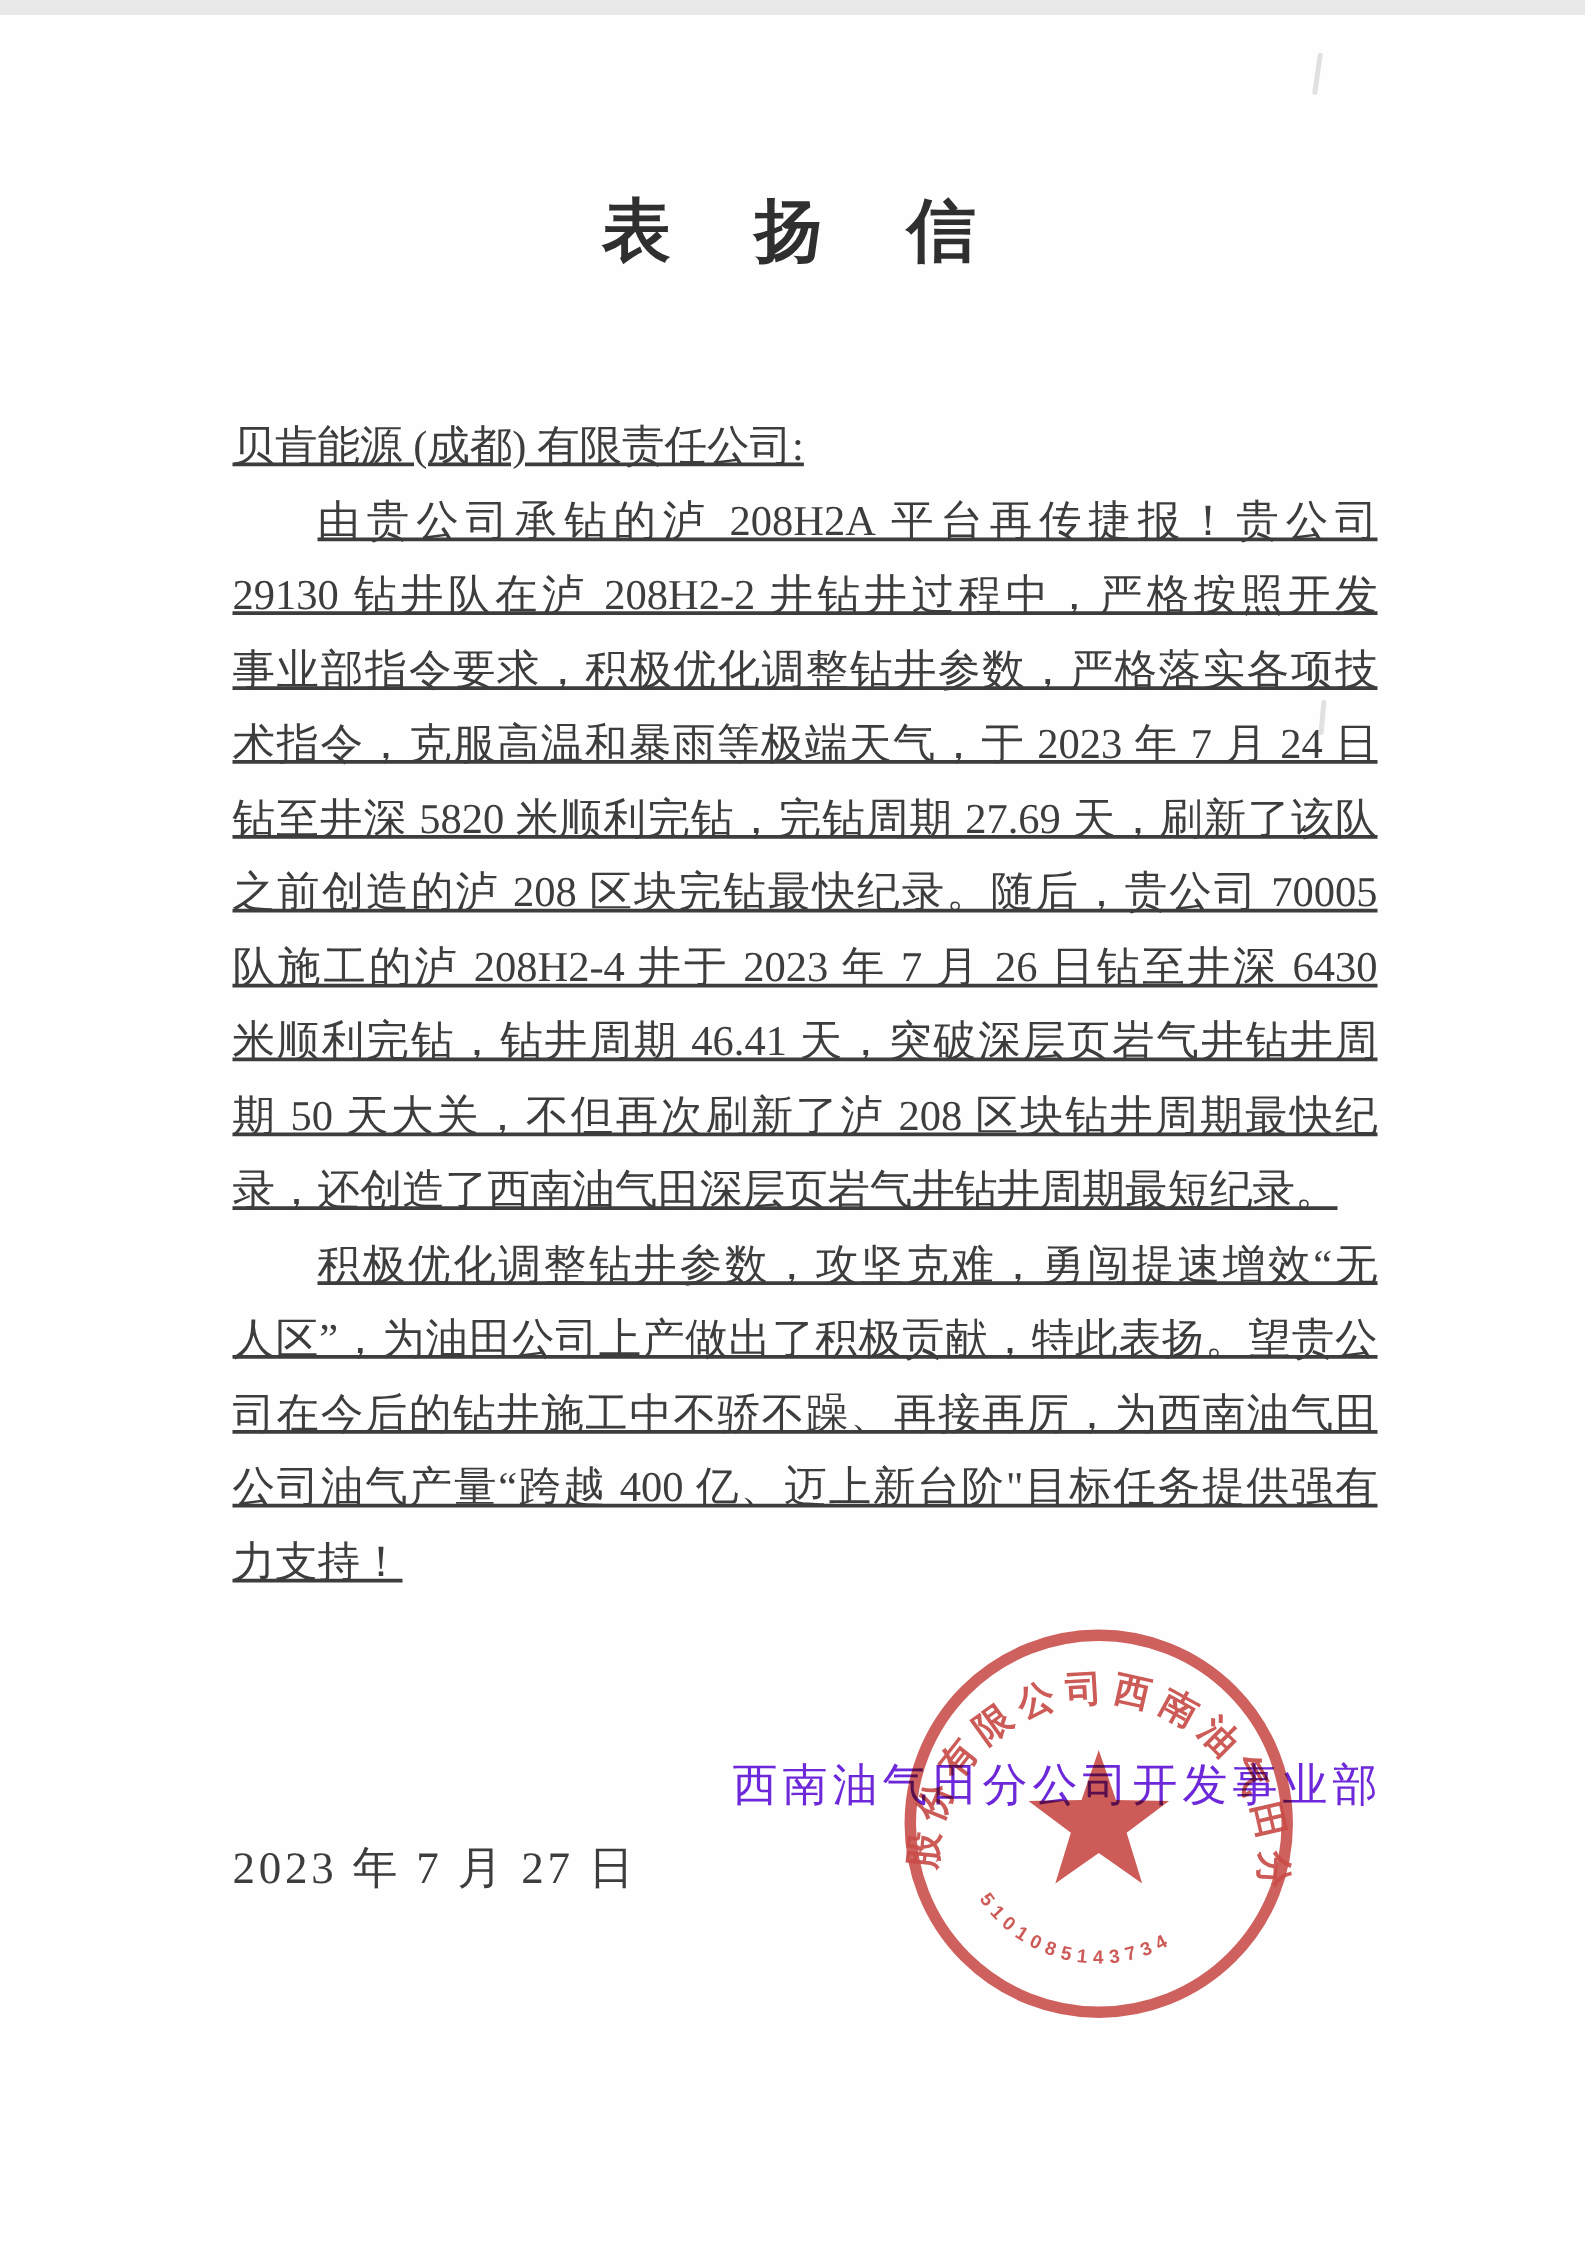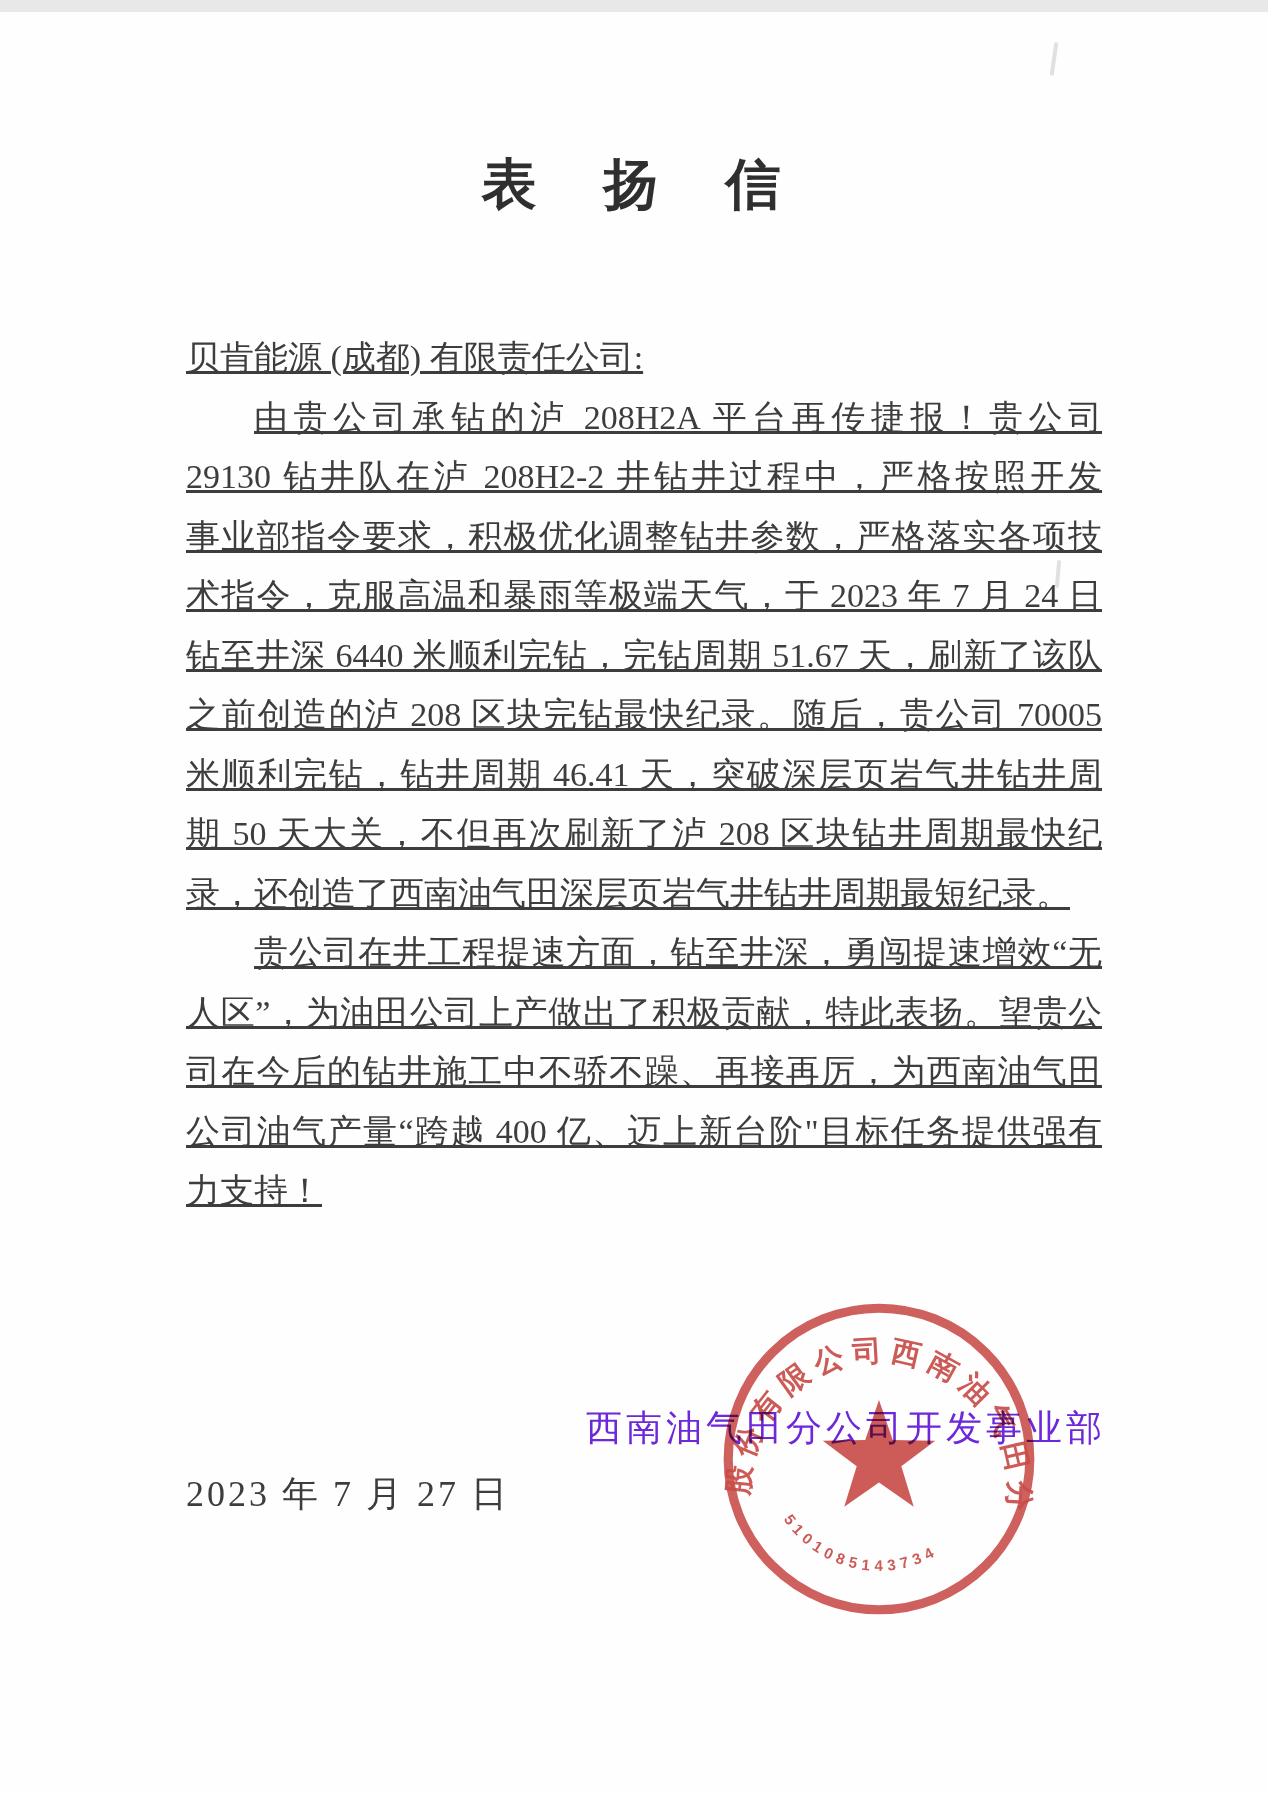--- a/index.html
+++ b/index.html
@@ -96,27 +96,28 @@
 
   <div class="title">表　扬　信</div>
 
   <div class="body-block">
     <div class="line salutation">贝肯能源 (成都) 有限责任公司:</div>
 
     <div class="line indent">由贵公司承钻的泸 208H2A 平台再传捷报！贵公司</div>
     <div class="line">29130 钻井队在泸 208H2-2 井钻井过程中，严格按照开发</div>
     <div class="line">事业部指令要求，积极优化调整钻井参数，严格落实各项技</div>
     <div class="line">术指令，克服高温和暴雨等极端天气，于 2023 年 7 月 24 日</div>
-    <div class="line">钻至井深 6440 米顺利完钻，完钻周期 51.67 天，刷新了该队</div>
+    <div class="line">钻至井深 5820 米顺利完钻，完钻周期 27.69 天，刷新了该队</div>
     <div class="line">之前创造的泸 208 区块完钻最快纪录。随后，贵公司 70005</div>
+    <div class="line">队施工的泸 208H2-4 井于 2023 年 7 月 26 日钻至井深 6430</div>
     <div class="line">米顺利完钻，钻井周期 46.41 天，突破深层页岩气井钻井周</div>
     <div class="line">期 50 天大关，不但再次刷新了泸 208 区块钻井周期最快纪</div>
     <div class="line para-end">录，还创造了西南油气田深层页岩气井钻井周期最短纪录。</div>
 
-    <div class="line indent">贵公司在井工程提速方面，钻至井深，勇闯提速增效“无</div>
+    <div class="line indent">积极优化调整钻井参数，攻坚克难，勇闯提速增效“无</div>
     <div class="line">人区”，为油田公司上产做出了积极贡献，特此表扬。望贵公</div>
     <div class="line">司在今后的钻井施工中不骄不躁、再接再厉，为西南油气田</div>
     <div class="line">公司油气产量“跨越 400 亿、迈上新台阶"目标任务提供强有</div>
     <div class="line para-end">力支持！</div>
   </div>
 
   <div class="signature-line">西南油气田分公司开发事业部</div>
   <div class="date-line">2023 年 7 月 27 日</div>
 
   <svg class="seal" viewBox="0 0 320 320" aria-hidden="true">

